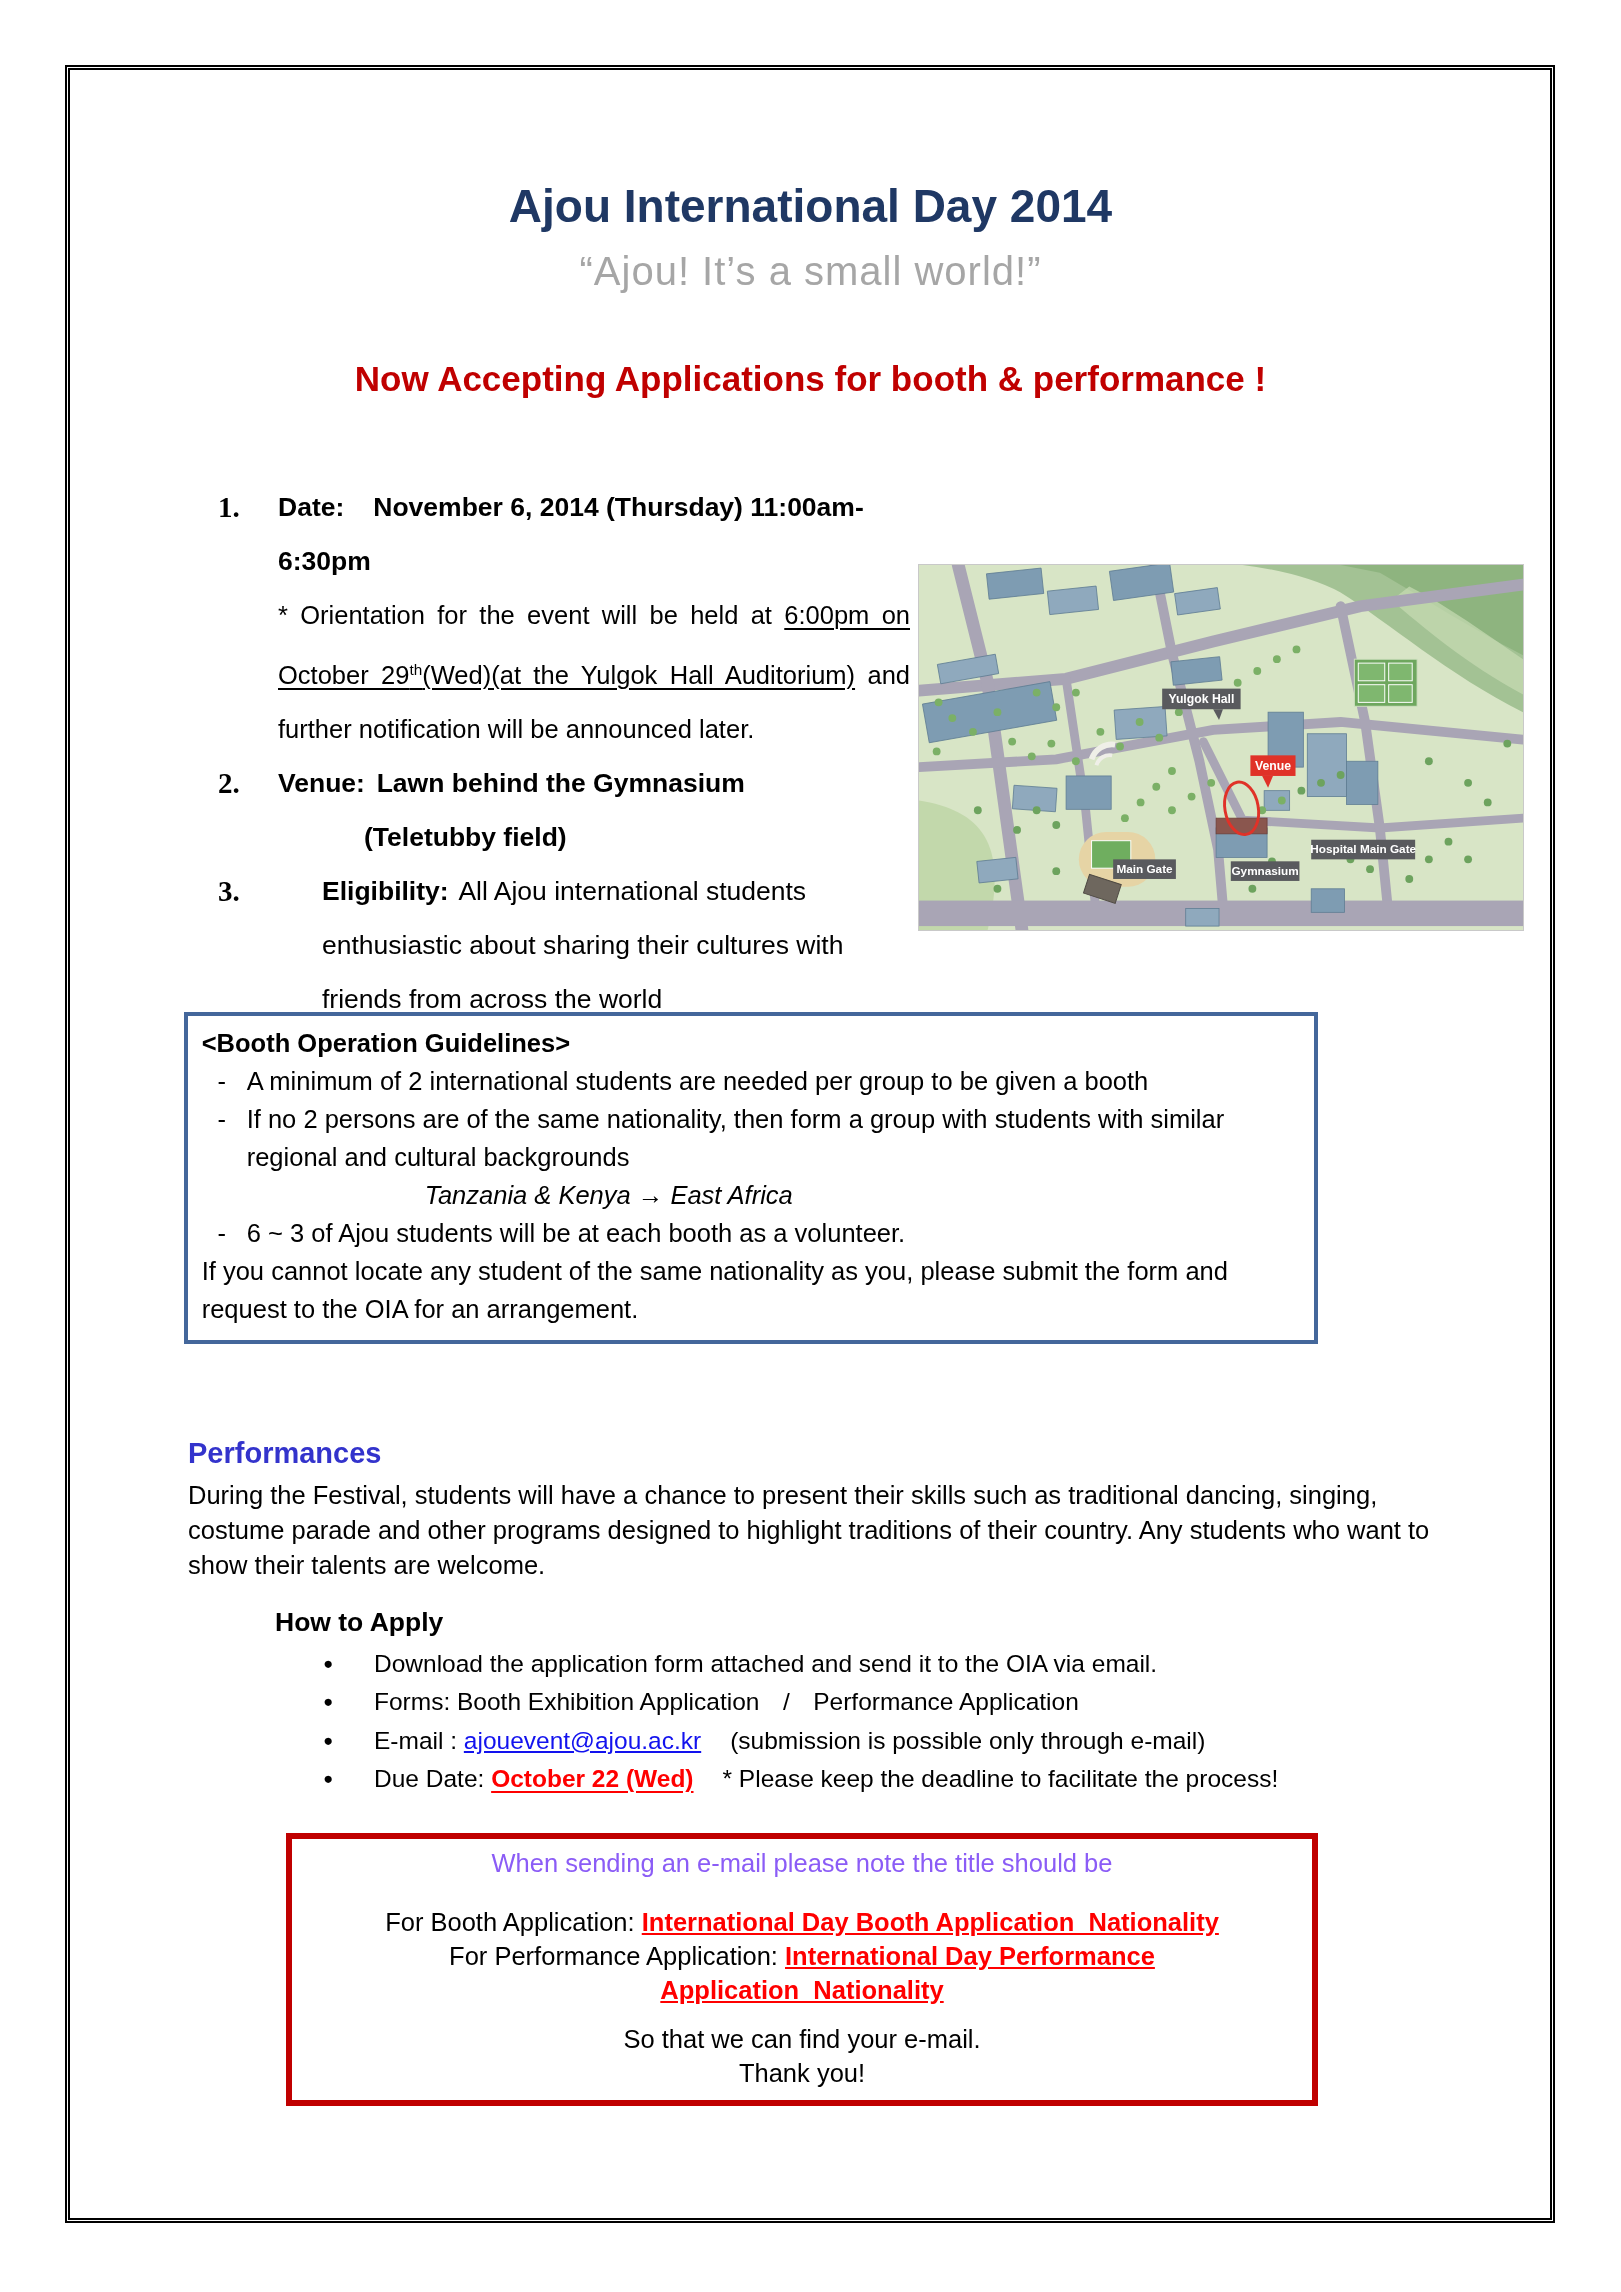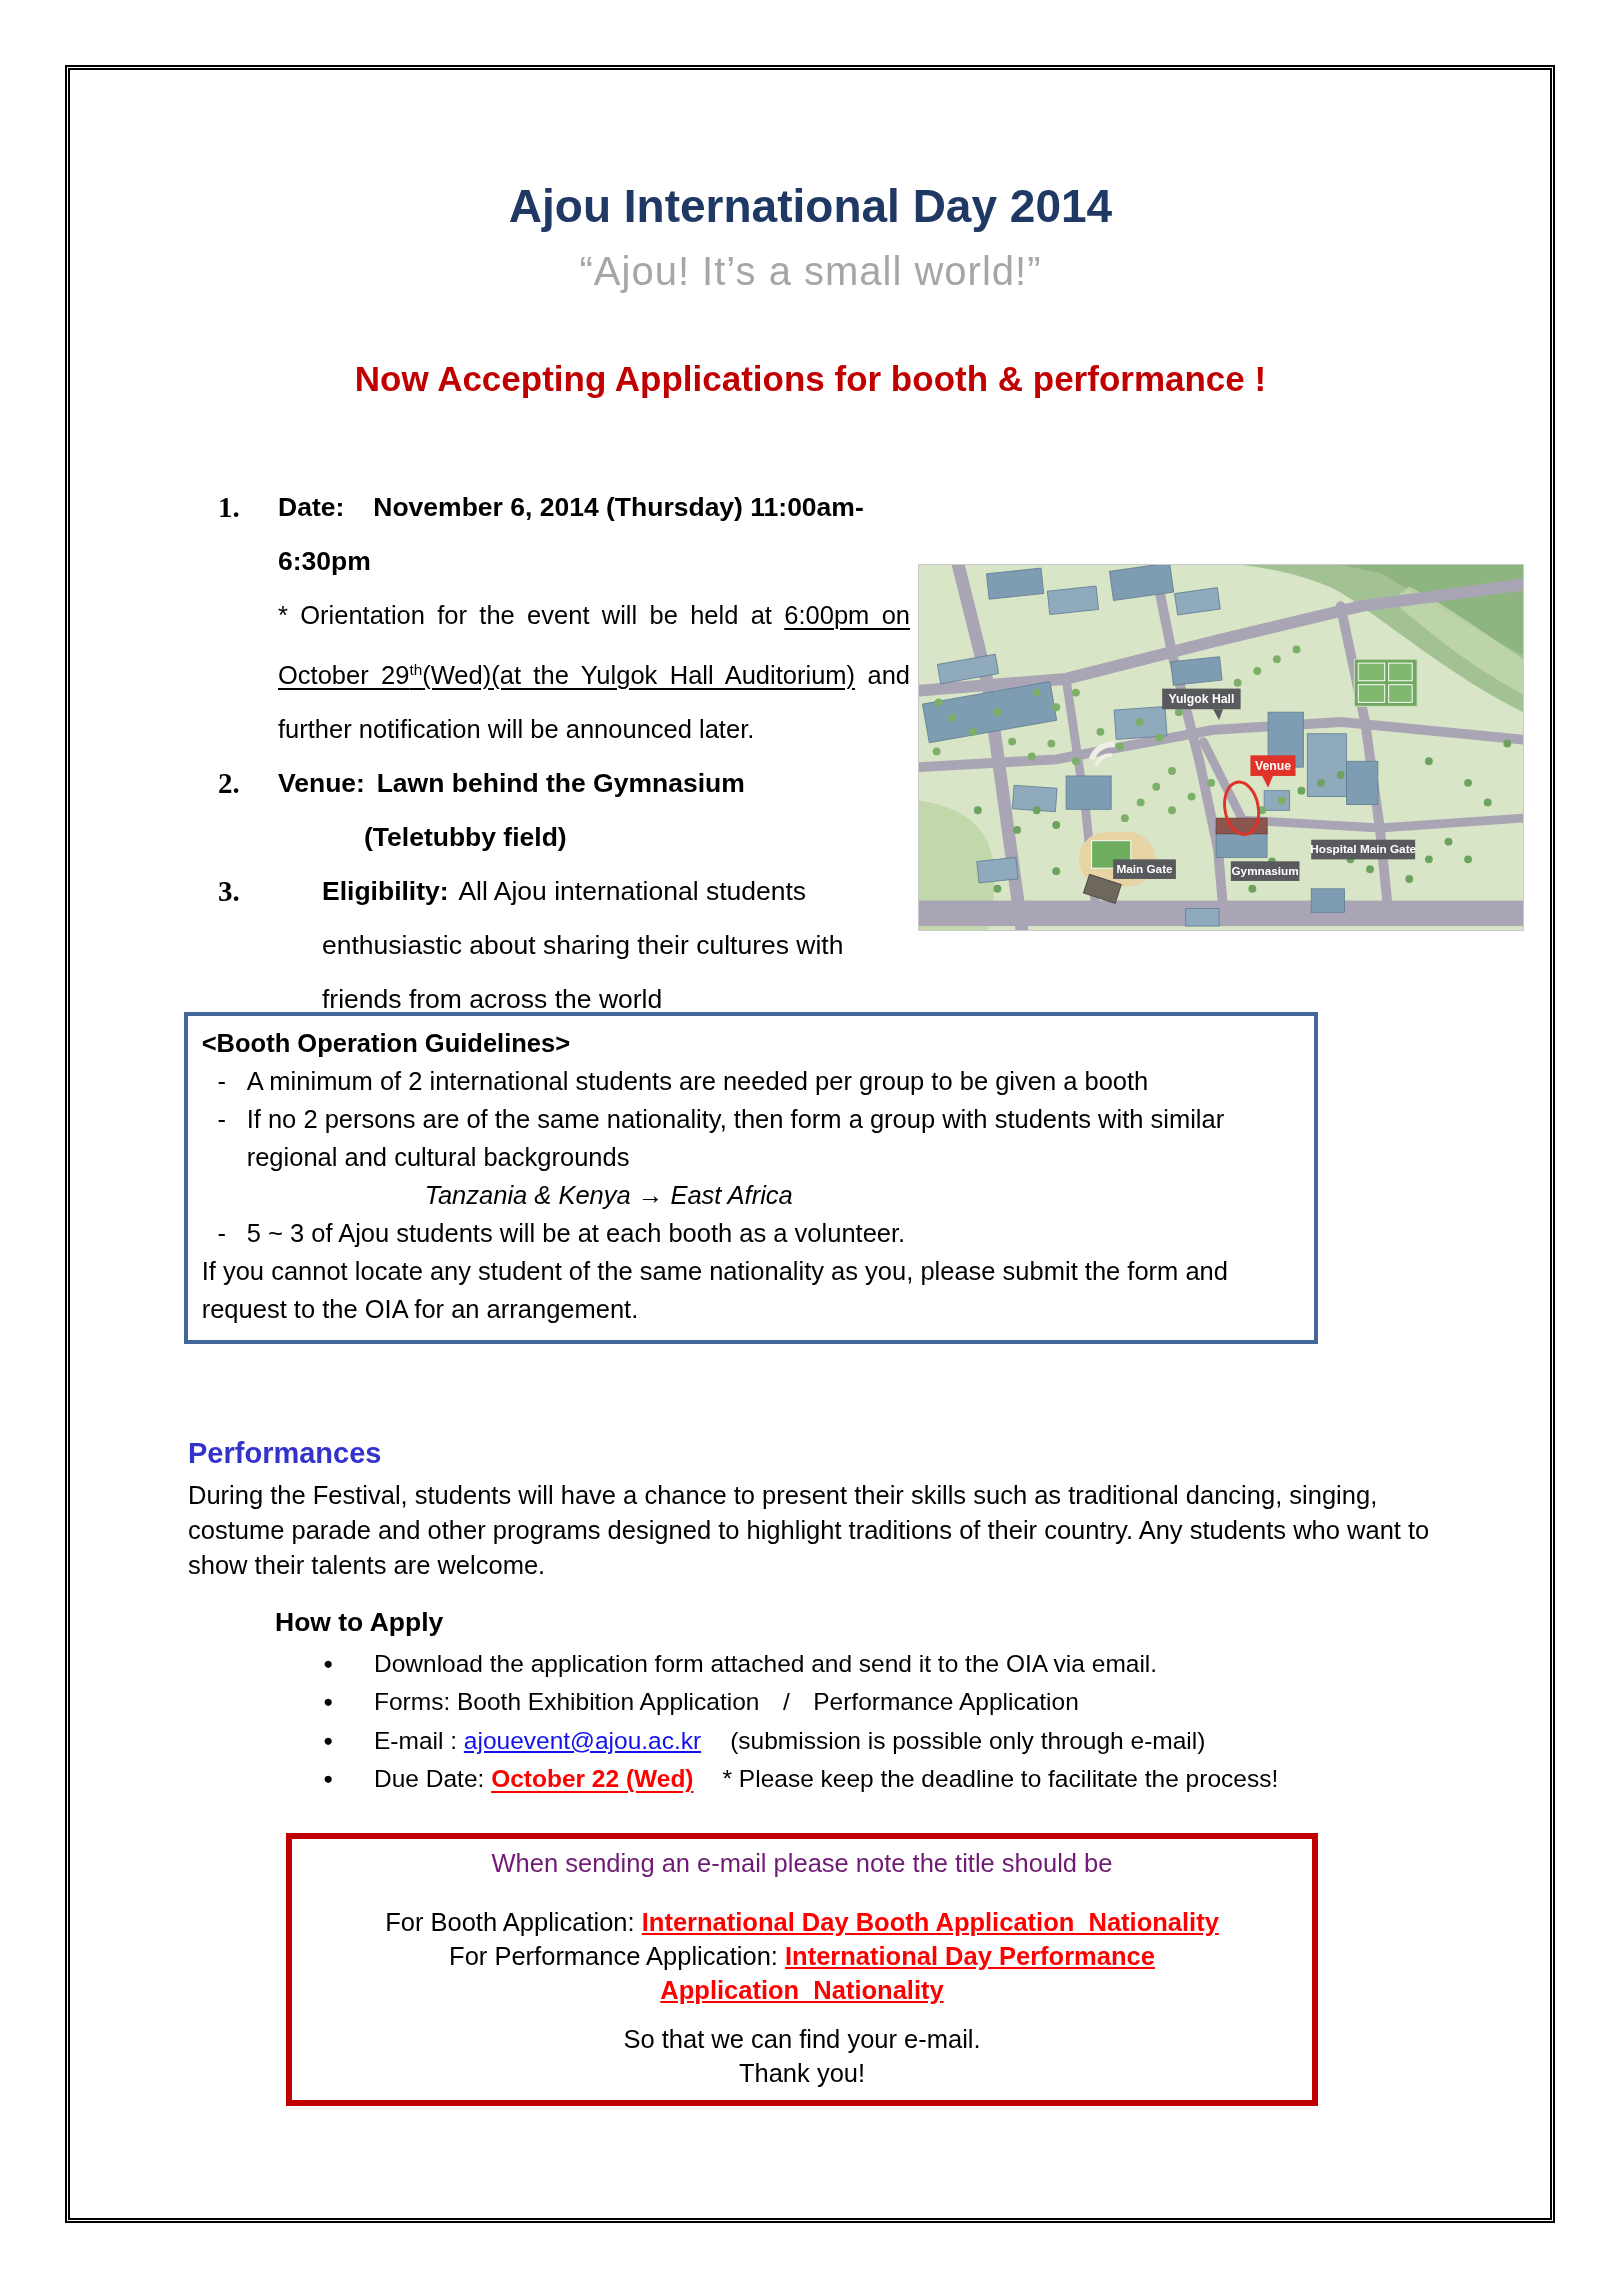--- a/index.html
+++ b/index.html
@@ -60,21 +60,21 @@
   .sep{margin:0 23.5px;}
   .note-gap{margin-left:29px;}
   .email-link{color:#1212EE;text-decoration:underline;}
   .due-date{color:#FF0000;font-weight:bold;text-decoration:underline;text-decoration-thickness:2px;text-underline-offset:3.9px;}
 
   
   .notice{
     position:absolute;left:286px;top:1833px;width:1032px;box-sizing:border-box;
     border:6.9px solid #C00000;text-align:center;font-size:25.5px;padding:7.8px 15.7px 9.8px;
   }
-  .n-line1{color:#701a75;line-height:33px;margin-bottom:25.5px;}
+  .n-line1{color:#8b5cf6;line-height:33px;margin-bottom:25.5px;}
   .n-app{line-height:34px;}
   .n-red{color:#FF0000;font-weight:bold;text-decoration:underline;}
   .n-close{margin-top:15px;line-height:34px;}
   .n-thanks{line-height:34px;}
 </style>
 </head>
 <body>
 
 <div class="page">
   <div class="frame"></div>
@@ -264,21 +264,21 @@
       <span class="dash">-</span>
       <span class="gtext">A minimum of 2 international students are needed per group to be given a booth</span>
     </div>
     <div class="grow">
       <span class="dash">-</span>
       <span class="gtext">If no 2 persons are of the same nationality, then form a group with students with similar regional and cultural backgrounds</span>
     </div>
     <div class="gex2">Tanzania &amp; Kenya → East Africa</div>
     <div class="grow">
       <span class="dash">-</span>
-      <span class="gtext">5 ~ 3 of Ajou students will be at each booth as a volunteer.</span>
+      <span class="gtext">6 ~ 3 of Ajou students will be at each booth as a volunteer.</span>
     </div>
     <div>If you cannot locate any student of the same nationality as you, please submit the form and request to the OIA for an arrangement.</div>
   </div>
 
   <div class="perf-h">Performances</div>
   <div class="perf-p">During the Festival, students will have a chance to present their skills such as traditional dancing, singing, costume parade and other programs designed to highlight traditions of their country. Any students who want to show their talents are welcome.</div>
 
   <div class="apply-h">How to Apply</div>
   <div class="bullets">
     <div class="brow">

